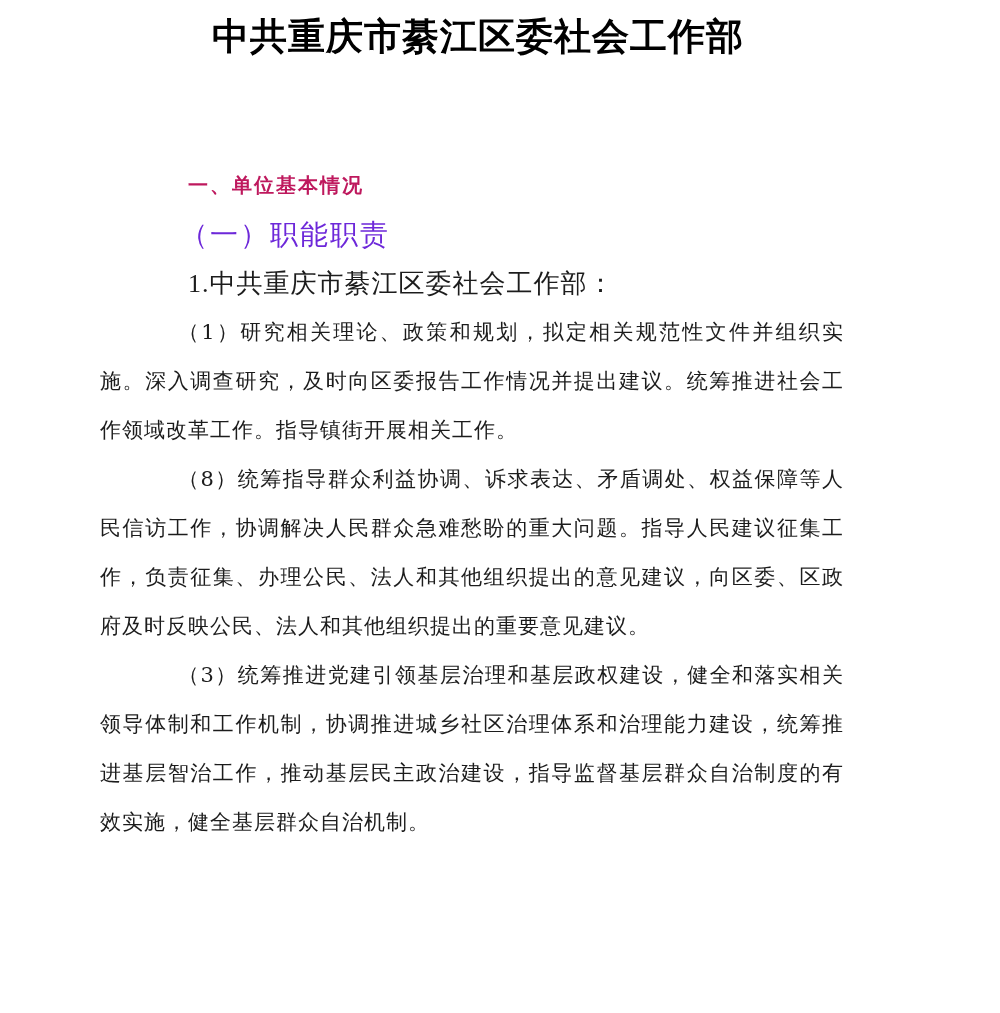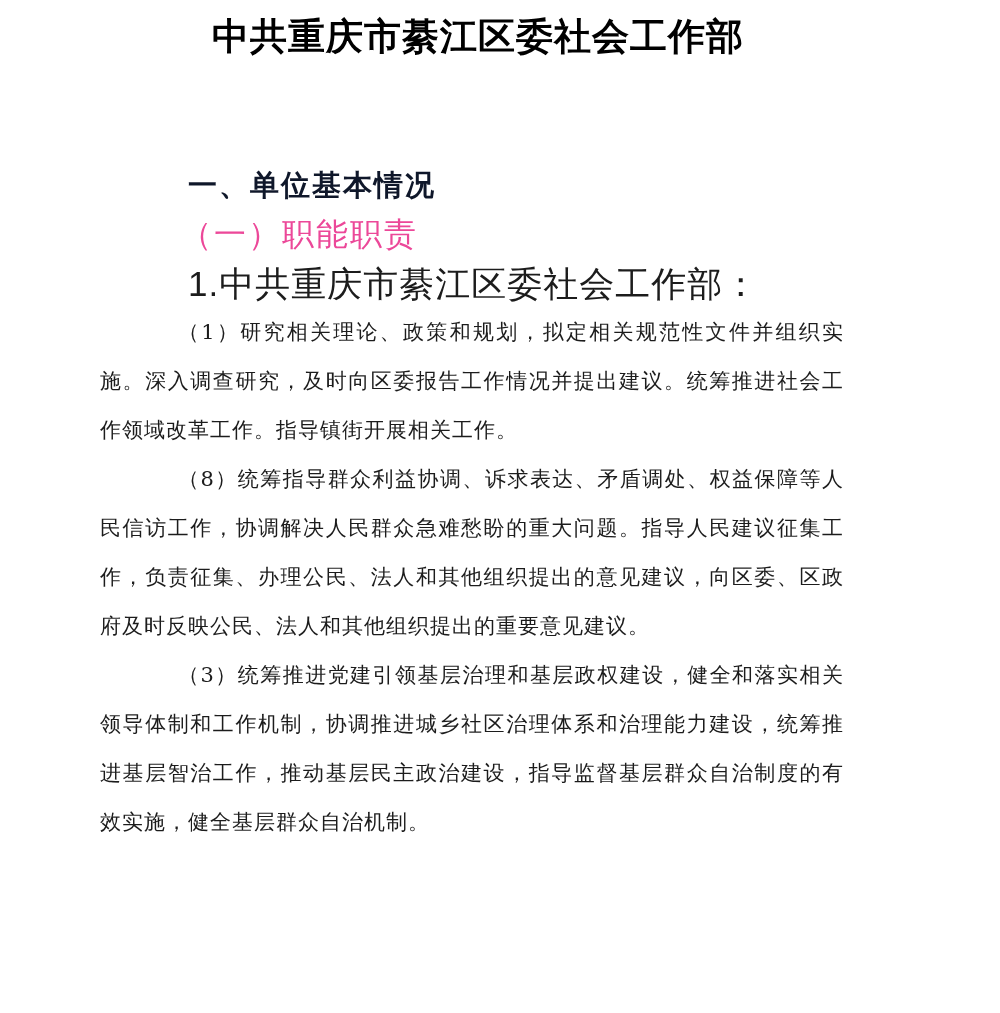--- a/index.html
+++ b/index.html
@@ -30,39 +30,39 @@
   }
   .doc-body {
     position: absolute;
     top: 161px;
     left: 100px;
     right: 112px;
   }
   .section-heading {
     font-family: "DejaVu Sans", "Liberation Sans", sans-serif;
     font-weight: bold;
-    font-size: 29px;
+    font-size: 20px;
     line-height: 49px;
     letter-spacing: 2px;
     text-indent: 88px;
-    color: #0f172a;
+    color: #be185d;
     white-space: nowrap;
   }
   .subsection-heading {
     font-family: "DejaVu Serif", "Liberation Serif", serif;
-    font-size: 32px;
+    font-size: 28px;
     line-height: 49px;
     letter-spacing: 2px;
     text-indent: 80px;
-    color: #ec4899;
+    color: #6d28d9;
     white-space: nowrap;
   }
   .intro-line {
-    font-family: Liberation Sans, sans-serif;
-    font-size: 35px;
+    font-family: Liberation Serif, serif;
+    font-size: 26px;
     line-height: 49px;
     letter-spacing: 1px;
     text-indent: 88px;
     color: #1c1c1c;
     white-space: nowrap;
   }
   .body-paragraph {
     margin: 0;
     font-family: "DejaVu Serif", "Liberation Serif", serif;
     font-size: 21px;

